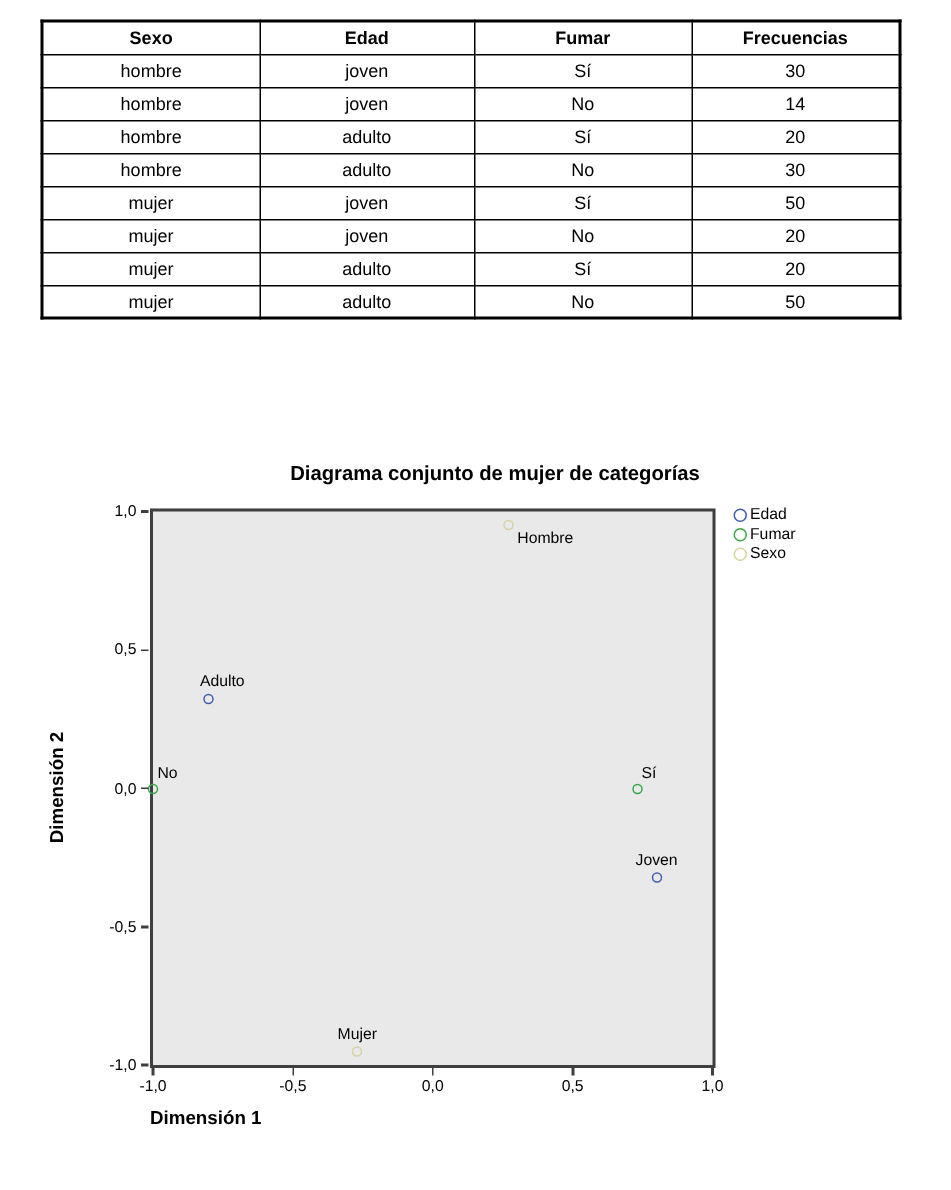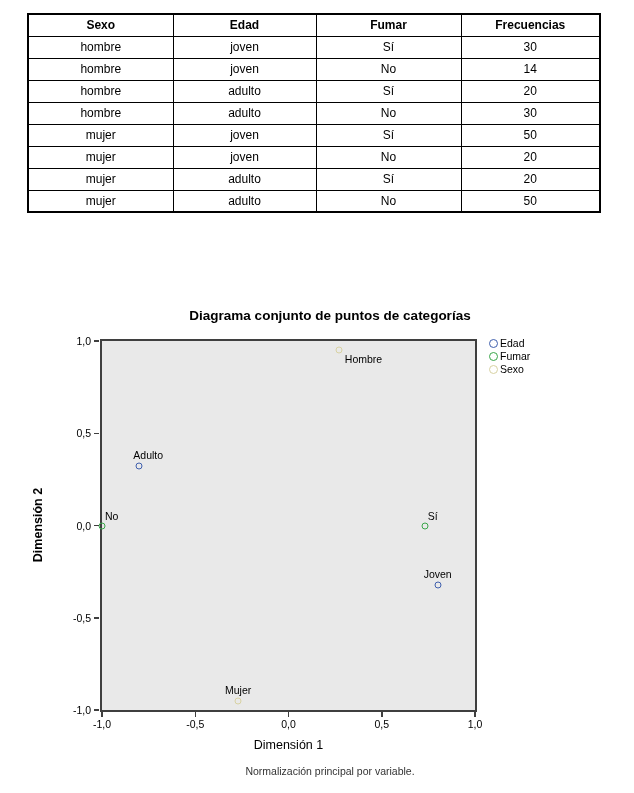--- a/index.html
+++ b/index.html
@@ -25,22 +25,22 @@
   .lp-above{transform:translate(-50%,-100%);}
   .lp-above-start{transform:translateY(-100%);}
   .lp-above-right{transform:translateY(-100%);}
   .lp-below-right{}
 
   .tick-mark-y{position:absolute;width:5px;height:1.5px;background:#3f3f3f;}
   .tick-mark-x{position:absolute;width:1.5px;height:5px;background:#3f3f3f;}
   .tick-label-y{position:absolute;width:36px;text-align:right;font-size:10.5px;line-height:1;}
   .tick-label-x{position:absolute;width:36px;text-align:center;font-size:10.5px;line-height:1;}
 
-  .axis-label-x{position:absolute;left:100px;top:738px;width:377px;text-align:center;
-      font-size:12.5px;font-weight:normal;}
+  .axis-label-x{position:absolute;left:100px;top:738px;width:377px;
+      font-size:12.5px;font-weight:bold;}
   .axis-label-y{position:absolute;left:38px;top:525px;transform:translate(-50%,-50%) rotate(-90deg);
       font-size:12.5px;font-weight:bold;white-space:nowrap;}
 
   .legend{position:absolute;left:489px;top:337px;}
   .legend-entry{display:flex;align-items:center;height:13px;}
   .legend-marker{width:9px;height:9px;border-radius:50%;border:1.5px solid #000;box-sizing:border-box;
       margin-right:2px;flex:0 0 auto;background:#fff;}
   .legend-label{font-size:10.5px;line-height:1;}
 
   .footnote{position:absolute;left:100px;top:765px;width:460px;text-align:center;
@@ -105,21 +105,21 @@
         </tr>
         <tr>
           <td class="col-0">mujer</td>
           <td class="col-1">adulto</td>
           <td class="col-2">No</td>
           <td class="col-3">50</td>
         </tr>
       </tbody>
   </table>
 
-  <div class="chart-title">Diagrama conjunto de puntos de categorías</div>
+  <div class="chart-title">Diagrama conjunto de mujer de categorías</div>
 
   <div class="plot-area">
     <div class="plot-inner">
         <div class="point-marker" style="left: 37.3px; top: 125.46px; border-color: rgb(63, 95, 173);"></div>
         <div class="point-label lp-above-start" style="left: 31.3px; top: 119.46px;">Adulto</div>
         <div class="point-marker" style="left: 335.7px; top: 243.54px; border-color: rgb(63, 95, 173);"></div>
         <div class="point-label lp-above" style="left: 335.7px; top: 237.54px;">Joven</div>
         <div class="point-marker" style="left: 0px; top: 184.5px; border-color: rgb(58, 166, 74);"></div>
         <div class="point-label lp-above-right" style="left: 3px; top: 179.5px;">No</div>
         <div class="point-marker" style="left: 322.645px; top: 184.5px; border-color: rgb(58, 166, 74);"></div>
@@ -165,15 +165,14 @@
       <div class="legend-entry">
         <span class="legend-marker" style="border-color: rgb(58, 166, 74);"></span>
         <span class="legend-label">Fumar</span>
       </div>
       <div class="legend-entry">
         <span class="legend-marker" style="border-color: rgb(216, 210, 162);"></span>
         <span class="legend-label">Sexo</span>
       </div>
     </div>
 
-  <div class="footnote">Normalización principal por variable.</div>
 
 </div>
 
 </body></html>

